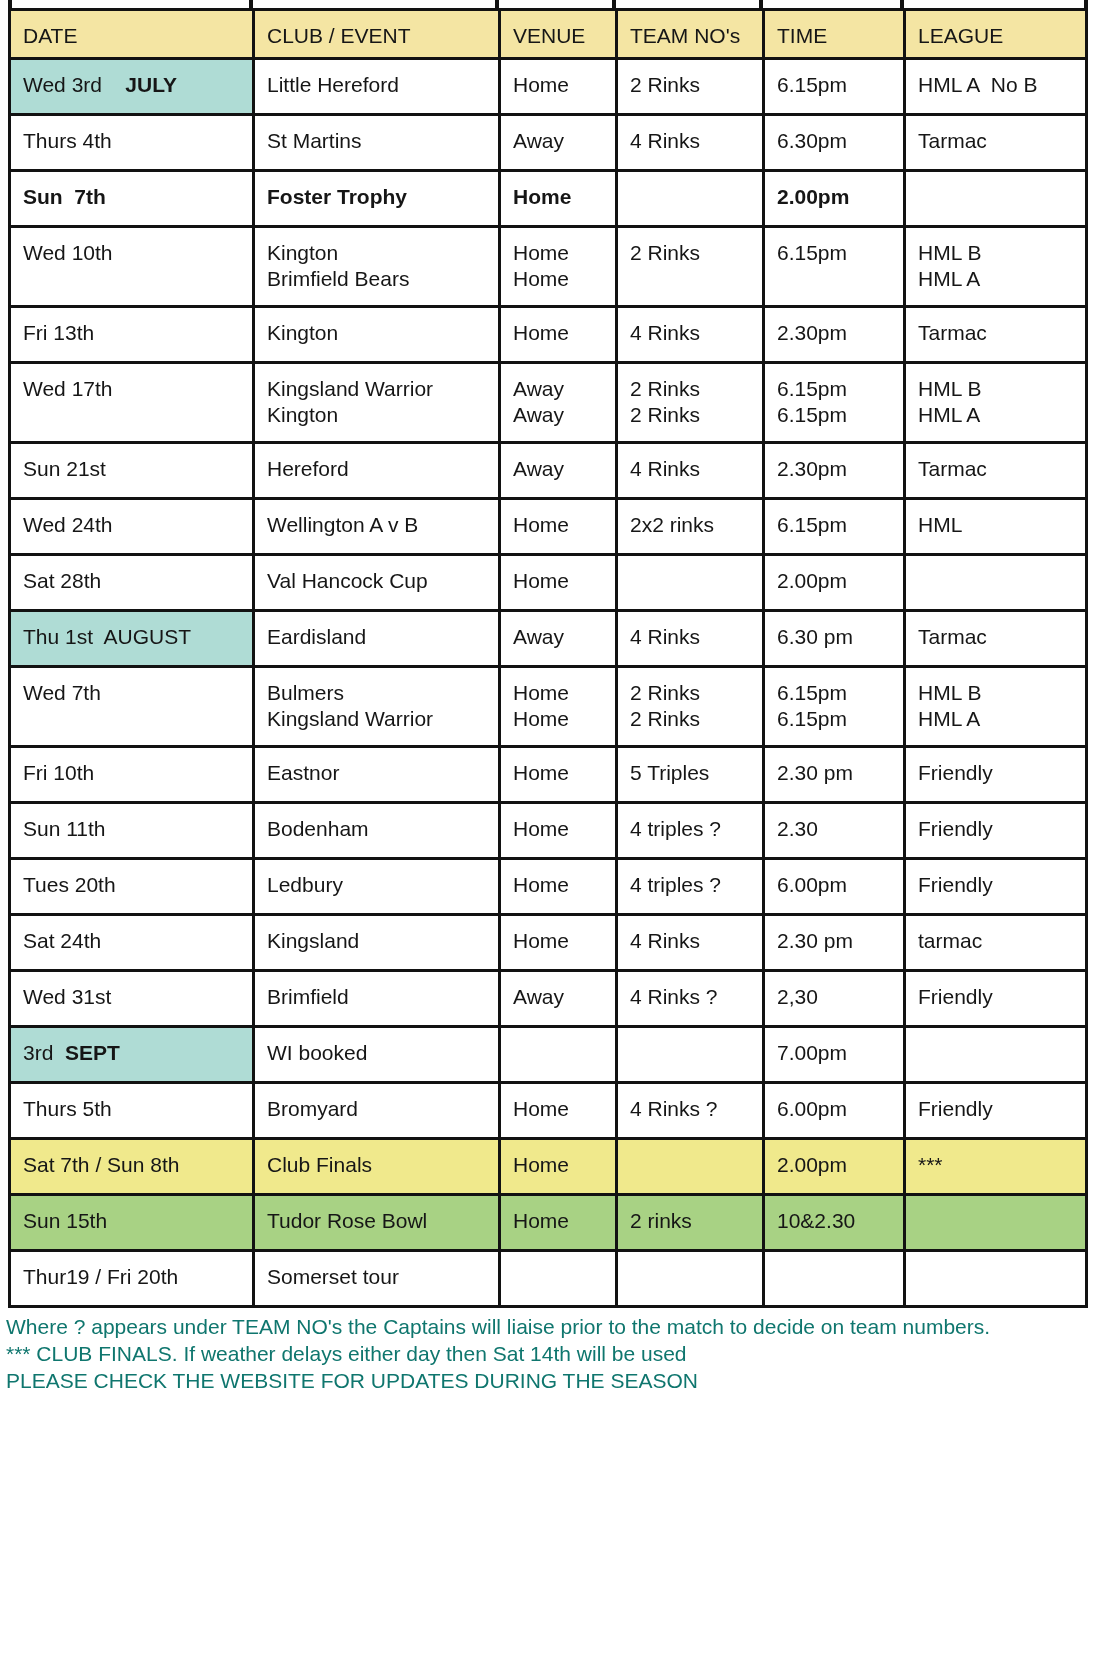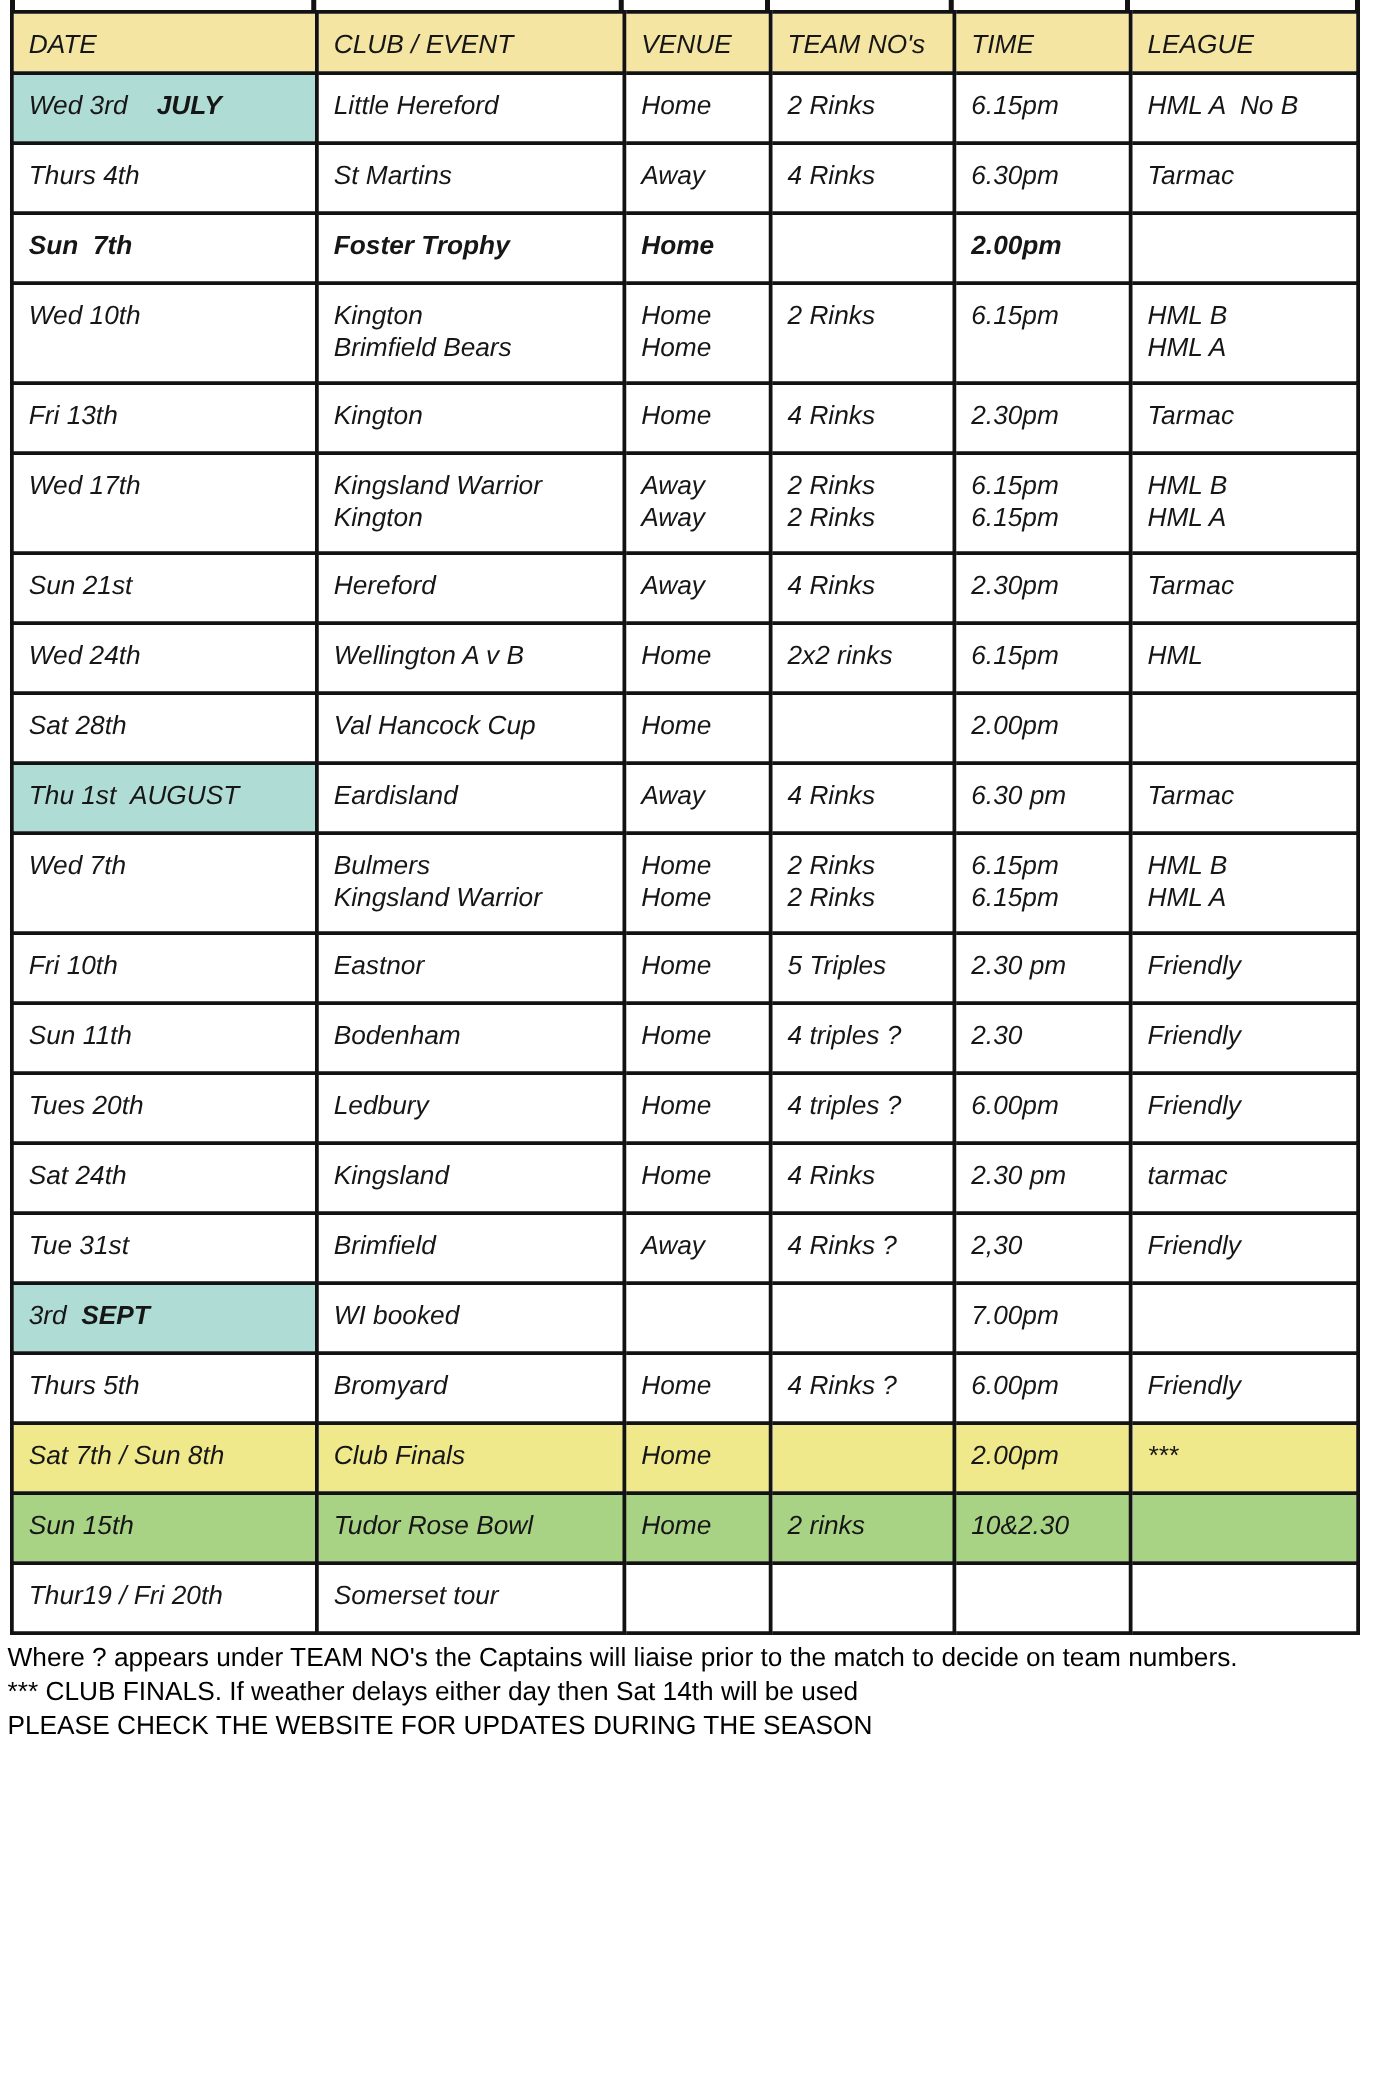--- a/index.html
+++ b/index.html
@@ -21,21 +21,20 @@
     top: 0;
     width: 4px;
     height: 8px;
     background: #121212;
   }
   table.fixtures {
     border-collapse: collapse;
     table-layout: fixed;
     margin: 8px 0 0 8px;
     width: 1080px;
-    font-style: italic;
   }
   th, td {
     border: 3px solid #121212;
     text-align: left;
     vertical-align: top;
     white-space: pre-wrap;
     font-size: 21px;
     line-height: 26px;
     padding: 12px 8px 8px 12px;
     overflow: hidden;
@@ -49,21 +48,21 @@
   tr.row-tall { height: 80px; }
   tr.row-bold td { font-weight: bold; }
   td.cell-teal { background: var(--teal, #AFDCD5); }
   tr.row-yellow td { background: var(--yellow, #F0E98C); }
   tr.row-green td { background: var(--green, #A8D284); }
   td b { font-weight: bold; }
   .footnotes {
     margin: 5px 0 0 6px;
     font-size: 21px;
     line-height: 27px;
-    color: #000000;
+    color: #0f766e;
   }
 </style>
 </head>
 <body>
 
 <div>
   <div class="stub" style="left:8px"></div>
   <div class="stub" style="left:249px"></div>
   <div class="stub" style="left:495px"></div>
   <div class="stub" style="left:612px"></div>
@@ -219,21 +218,21 @@
       </tr>
       <tr class="row-std">
         <td>Sat 24th</td>
         <td>Kingsland</td>
         <td>Home</td>
         <td>4 Rinks</td>
         <td>2.30 pm</td>
         <td>tarmac</td>
       </tr>
       <tr class="row-std">
-        <td>Tue 31st</td>
+        <td>Wed 31st</td>
         <td>Brimfield</td>
         <td>Away</td>
         <td>4 Rinks ?</td>
         <td>2,30</td>
         <td>Friendly</td>
       </tr>
       <tr class="row-std">
         <td class="cell-teal">3rd  <b>SEPT</b></td>
         <td>WI booked</td>
         <td></td>

